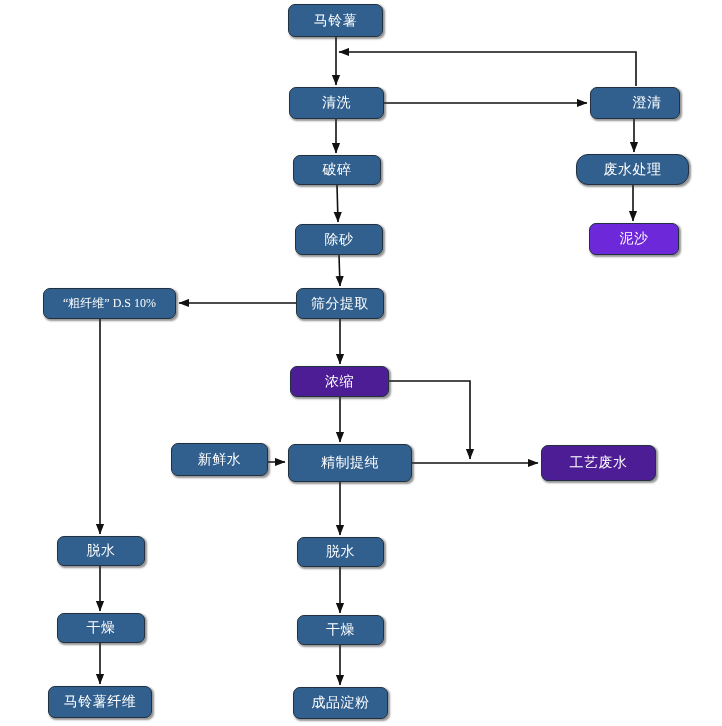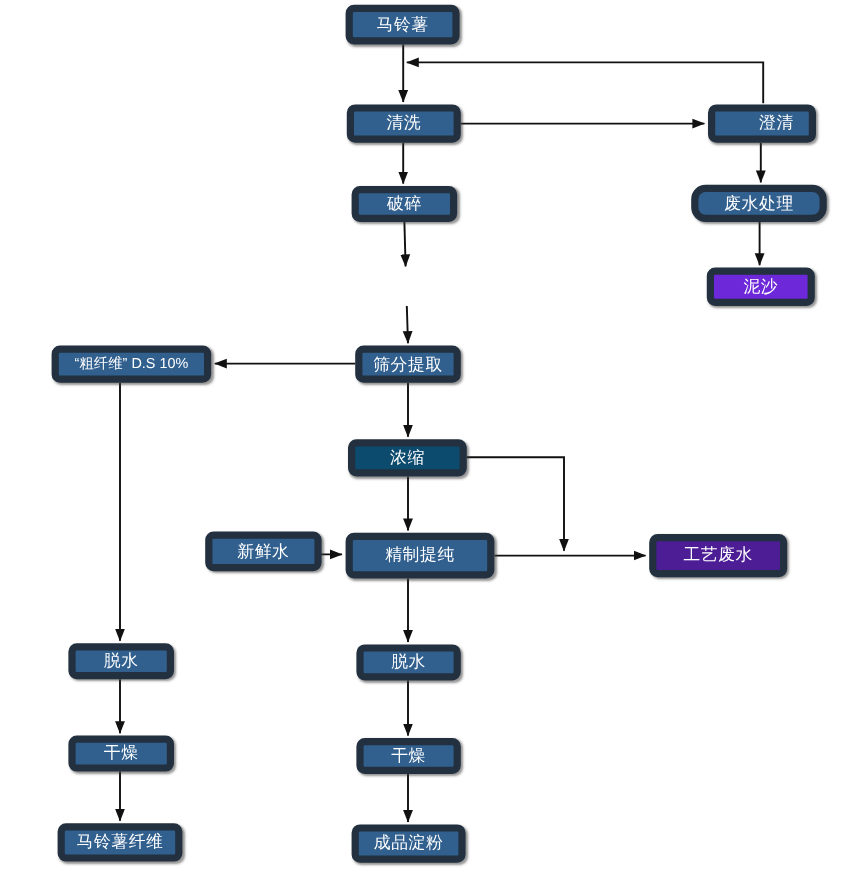--- a/index.html
+++ b/index.html
@@ -23,33 +23,33 @@
     left: 0;
     top: 0;
     width: 722px;
     height: 726px;
     pointer-events: none;
   }
   .node {
     position: absolute;
     box-sizing: border-box;
     background: #31608F;
-    border: 6px solid #d946ef;
+    border: 1px solid #d946ef;
     border-radius: 7px;
     color: #ffffff;
     display: flex;
     align-items: center;
     justify-content: center;
     text-align: left;
     line-height: 1.1;
     font-size: 14px;
     letter-spacing: 0.5px;
     box-shadow: 1.5px 1.5px 2px rgba(60,60,60,0.55);
     white-space: nowrap;
-    font-family: Liberation Sans, sans-serif;
+    font-family: Liberation Serif, serif;
   }
   .node.small-text {
     font-size: 12px;
     letter-spacing: 0px;
   }
 </style>
 </head>
 <body>
 
 <div id="diagram-canvas" style="background: rgb(255, 255, 255);">
@@ -106,24 +106,25 @@
 
       <path d="M340,645 L340,685" marker-end="url(#arrow-head)"></path>
     </g>
   </svg>
 
   <div class="node" style="left: 288px; top: 4px; width: 95px; height: 33px; background: rgb(49, 96, 143); border-color: rgb(34, 48, 63); color: rgb(255, 255, 255);">马铃薯</div>
   <div class="node" style="left: 289px; top: 87px; width: 95px; height: 32px; background: rgb(49, 96, 143); border-color: rgb(34, 48, 63); color: rgb(255, 255, 255);">清洗</div>
   <div class="node" style="left: 590px; top: 87px; width: 90px; height: 32px; background: rgb(49, 96, 143); border-color: rgb(34, 48, 63); color: rgb(255, 255, 255); padding-left: 24px;">澄清</div>
   <div class="node" style="left: 293px; top: 155px; width: 88px; height: 30px; background: rgb(49, 96, 143); border-color: rgb(34, 48, 63); color: rgb(255, 255, 255);">破碎</div>
   <div class="node" style="left: 576px; top: 154px; width: 113px; height: 31px; background: rgb(49, 96, 143); border-color: rgb(34, 48, 63); color: rgb(255, 255, 255); border-radius: 12px;">废水处理</div>
+  <div class="node" style="left: 295px; top: 224px; width: 88px; height: 31px; background: rgb(49, 96, 143); border-color: rgb(34, 48, 63); color: rgb(255, 255, 255);">除砂</div>
   <div class="node" style="left: 589px; top: 223px; width: 90px; height: 32px; background: #6d28d9; border-color: rgb(34, 48, 63); color: rgb(255, 255, 255);">泥沙</div>
   <div class="node small-text" style="left: 43px; top: 288px; width: 133px; height: 31px; background: rgb(49, 96, 143); border-color: rgb(34, 48, 63); color: rgb(255, 255, 255);">“粗纤维” D.S 10%</div>
   <div class="node" style="left: 296px; top: 288px; width: 88px; height: 31px; background: rgb(49, 96, 143); border-color: rgb(34, 48, 63); color: rgb(255, 255, 255);">筛分提取</div>
-  <div class="node" style="left: 290px; top: 366px; width: 99px; height: 31px; background: #0c4a6e; border-color: rgb(34, 48, 63); color: rgb(255, 255, 255);">浓缩</div>
+  <div class="node" style="left: 290px; top: 366px; width: 99px; height: 31px; background: #4c1d95; border-color: rgb(34, 48, 63); color: rgb(255, 255, 255);">浓缩</div>
   <div class="node" style="left: 124px; top: 443px; width: 97px; height: 33px; background: rgb(49, 96, 143); border-color: rgb(34, 48, 63); color: rgb(255, 255, 255); margin-left: 47px;">新鲜水</div>
   <div class="node" style="left: 288px; top: 444px; width: 124px; height: 38px; background: rgb(49, 96, 143); border-color: rgb(34, 48, 63); color: rgb(255, 255, 255);">精制提纯</div>
   <div class="node" style="left: 541px; top: 445px; width: 115px; height: 36px; background: #4c1d95; border-color: rgb(34, 48, 63); color: rgb(255, 255, 255);">工艺废水</div>
   <div class="node" style="left: 57px; top: 536px; width: 88px; height: 30px; background: rgb(49, 96, 143); border-color: rgb(34, 48, 63); color: rgb(255, 255, 255);">脱水</div>
   <div class="node" style="left: 297px; top: 537px; width: 87px; height: 30px; background: rgb(49, 96, 143); border-color: rgb(34, 48, 63); color: rgb(255, 255, 255);">脱水</div>
   <div class="node" style="left: 57px; top: 613px; width: 88px; height: 30px; background: rgb(49, 96, 143); border-color: rgb(34, 48, 63); color: rgb(255, 255, 255);">干燥</div>
   <div class="node" style="left: 297px; top: 615px; width: 87px; height: 30px; background: rgb(49, 96, 143); border-color: rgb(34, 48, 63); color: rgb(255, 255, 255);">干燥</div>
   <div class="node" style="left: 48px; top: 686px; width: 104px; height: 32px; background: rgb(49, 96, 143); border-color: rgb(34, 48, 63); color: rgb(255, 255, 255);">马铃薯纤维</div>
   <div class="node" style="left: 293px; top: 687px; width: 95px; height: 32px; background: rgb(49, 96, 143); border-color: rgb(34, 48, 63); color: rgb(255, 255, 255);">成品淀粉</div>
 

